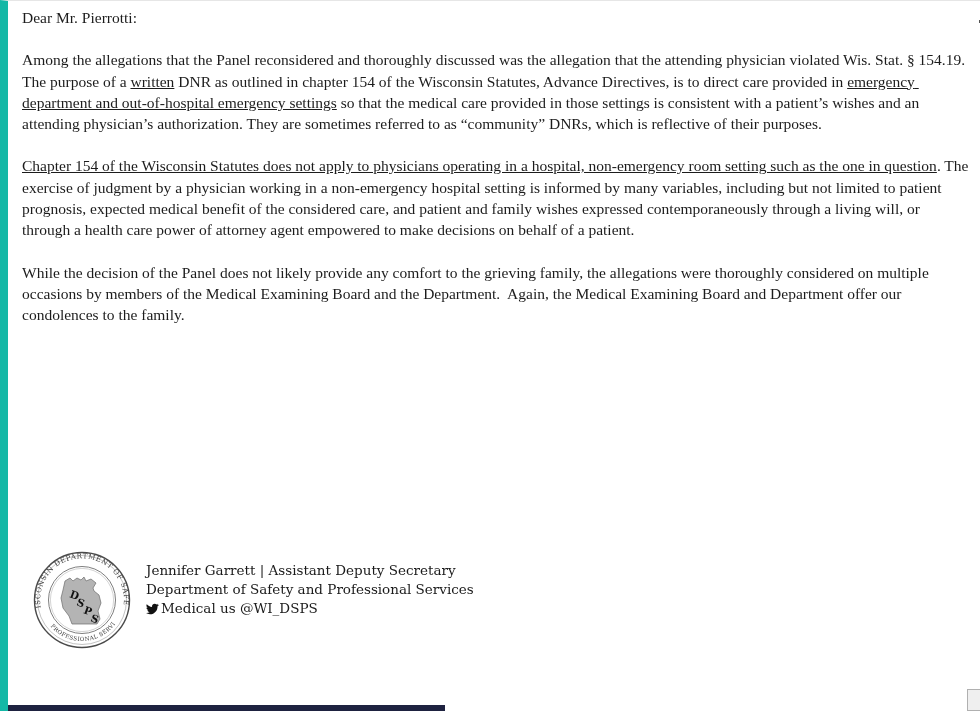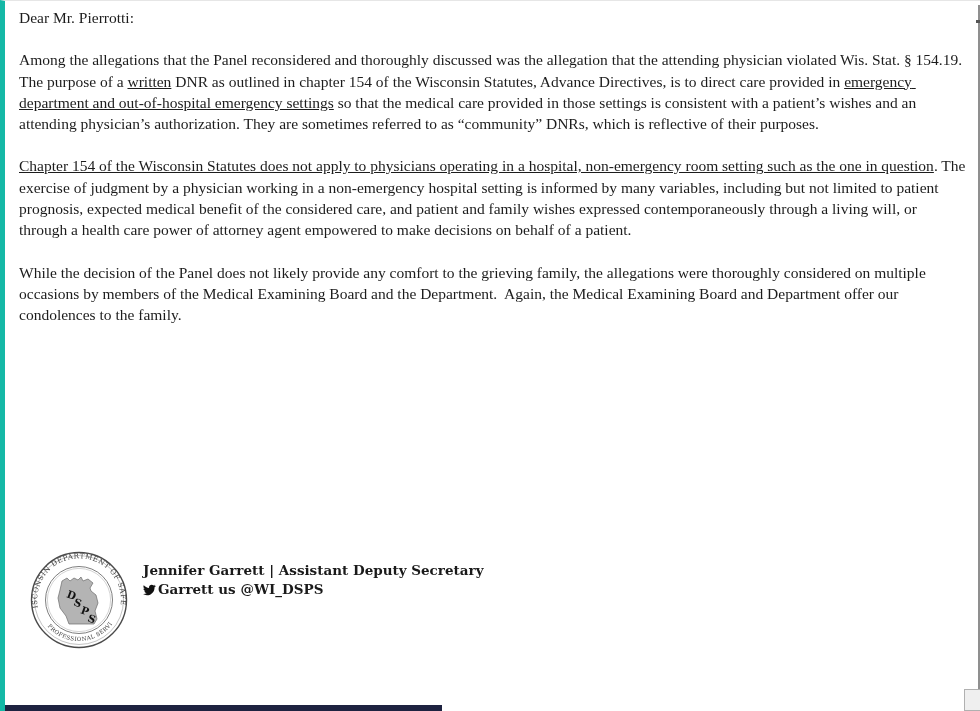--- a/index.html
+++ b/index.html
@@ -6,39 +6,39 @@
   body {
     width:980px; height:711px;
     background:#ffffff;
     position:relative;
     overflow:hidden;
     font-family:"Liberation Serif", serif;
     color:#1c1c1c;
   }
   .page-frame {
     position:absolute; inset:0;
-    border-left:5px solid #14b8a6;
+    border-left:8px solid #14b8a6;
     border-top:1px solid #e6e6e6;
   }
   .letter-body {
     position:absolute; left:14px; top:6px; width:949px;
     font-size:15.5px; line-height:21.3px;
   }
   .letter-body p { margin:0 0 21px 0; white-space:pre-wrap; }
   .u { text-decoration:underline; }
 
   .signature-block {
     position:absolute; left:24px; top:549px;
     display:flex; align-items:flex-start;
   }
   .seal { width:100px; height:100px; flex:0 0 auto; }
   .sig-text {
     margin-left:14px; padding-top:11px;
     font-family:"DejaVu Serif", serif;
-    font-weight:bold; font-size:13.5px; line-height:19px; color:#1a1a1a;
+    font-weight:normal; font-size:13.5px; line-height:19px; color:#1a1a1a;
   }
   .sig-line { white-space:pre; }
   .tw-row { display:flex; align-items:center; }
   .tw-icon { width:13px; height:13px; margin-right:2px; flex:0 0 auto; }
 
   .page-edge-line {
     position:absolute; left:973px; top:4px; height:684px; width:2px;
     background:#8f8f8f;
   }
   .page-edge-notch {
@@ -94,25 +94,26 @@
       <path d="M 31,40 L 33,31 L 38,28 L 41,31 L 45,28 L 49,30 L 52,27 L 54,31 L 59,29 L 64,33 L 61,38 L 62,41 L 67,45 L 69,53 L 66,61 L 68,69 L 65,74 L 40,74 L 37,66 L 31,58 L 29,48 Z" fill="#b4b4b4" stroke="#6b6b6b" stroke-width="0.7"></path>
 
       <text class="seal-acronym" x="37" y="47" font-size="10.5" transform="rotate(20 37 47)">D</text>
       <text class="seal-acronym" x="44" y="55" font-size="10.5" transform="rotate(20 44 55)">S</text>
       <text class="seal-acronym" x="51" y="63" font-size="10.5" transform="rotate(20 51 63)">P</text>
       <text class="seal-acronym" x="58" y="71" font-size="10.5" transform="rotate(20 58 71)">S</text>
     </svg>
 
     <div class="sig-text">
       <div class="sig-line">Jennifer Garrett | Assistant Deputy Secretary</div>
+      <div class="sig-line">Department of Safety and Professional Services</div>
       <div class="sig-line tw-row">
         <svg class="tw-icon" viewBox="0 0 24 24">
           <path fill="#111111" d="M23 5c-.8.4-1.7.6-2.6.8.9-.6 1.6-1.5 2-2.5-.9.5-1.9.9-2.9 1.1C18.6 3.5 17.4 3 16 3c-2.7 0-4.9 2.2-4.9 4.9 0 .4 0 .8.1 1.1C7.2 8.8 3.8 6.9 1.5 4.1c-.4.7-.7 1.5-.7 2.4 0 1.7.9 3.2 2.2 4.1-.8 0-1.6-.2-2.2-.6v.1c0 2.4 1.7 4.4 3.9 4.8-.4.1-.8.2-1.3.2-.3 0-.6 0-.9-.1.6 2 2.4 3.4 4.6 3.4-1.7 1.3-3.8 2.1-6.1 2.1-.4 0-.8 0-1.2-.1 2.2 1.4 4.8 2.2 7.5 2.2 9 0 14-7.5 14-14v-.6c1-.7 1.8-1.6 2.4-2.6z"></path>
         </svg>
-        <span>Garrett us @WI_DSPS</span>
+        <span>Medical us @WI_DSPS</span>
       </div>
     </div>
   </div>
 
   <div class="page-edge-notch"></div>
   <div class="page-edge-line"></div>
   <div class="page-edge-tick"></div>
   <div class="footer-bar" style="background: rgb(30, 34, 64);"></div>
   <div class="scroll-corner" style="background: rgb(239, 239, 239);"></div>
 </div>

